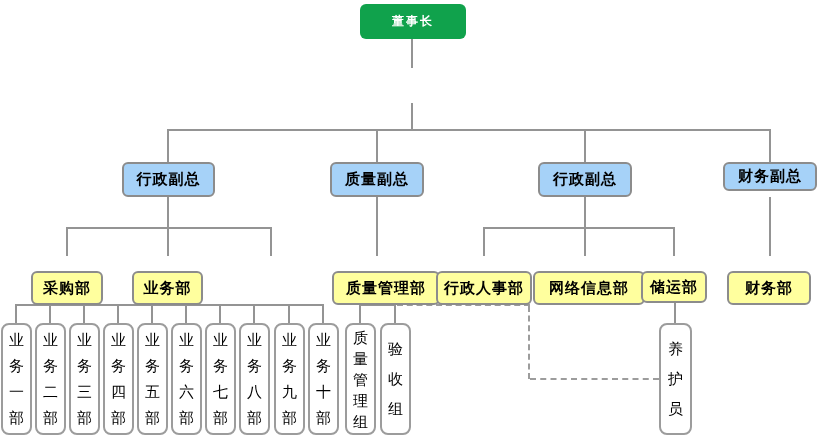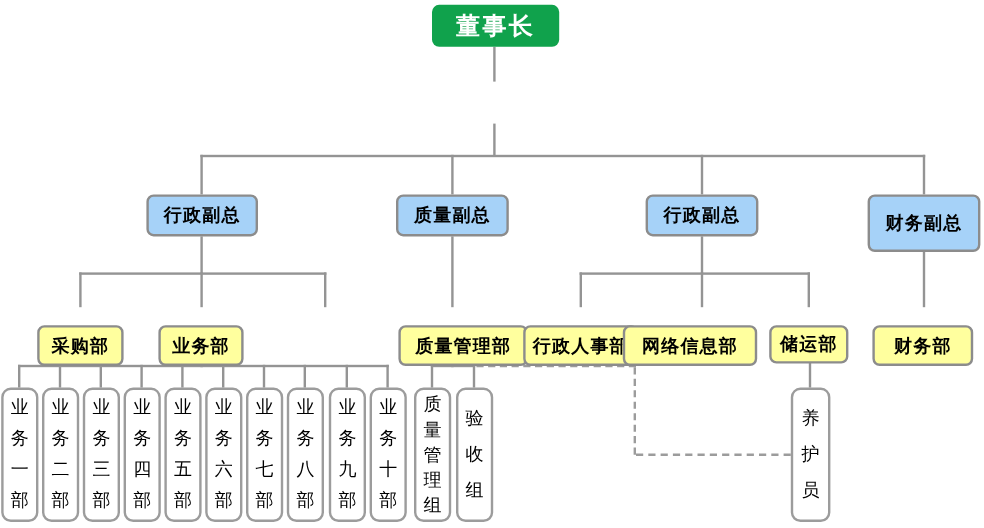--- a/index.html
+++ b/index.html
@@ -12,21 +12,21 @@
   .lh { position:absolute; height:2px; background:#949494; }
   .lv { position:absolute; width:2px;  background:#949494; }
   .dh { position:absolute; height:0;  border-top:2px dashed #9c9c9c; }
   .dv { position:absolute; width:0;   border-left:2px dashed #9c9c9c; }
   
   .node {
     position:absolute; box-sizing:border-box;
     display:flex; align-items:center; justify-content:center;
     text-align:center; border-radius:6px; font-weight:bold; color:#000;
   }
-  .green  { background:#10a24c; color:#ffffff; font-size:20px; letter-spacing:2px; }
+  .green  { background:#10a24c; color:#ffffff; font-size:12px; letter-spacing:2px; }
   .blue   { background:#a6d2f8; border:2px solid #8c8c8c; font-size:15px; letter-spacing:1px; }
   .yellow { background:#ffff9e; border:2px solid #8c8c8c; font-size:15px; letter-spacing:1px;margin-top:15px; }
   .vbox   {
     background:#ffffff; border:2px solid #9c9c9c; border-radius:8px;
     font-weight:normal; font-size:15px; white-space:pre-line;
   }
 </style>
 </head>
 <body>
 
@@ -74,27 +74,27 @@
 
   <div class="dh" style="left:397px;top:304px;width:133px"></div>
   <div class="dv" style="left:528px;top:306px;height:73px"></div>
   <div class="dh" style="left:530px;top:378px;width:129px"></div>
 
   <div class="node green" style="left:360px;top:4px;width:106px;height:35px">董事长</div>
 
   <div class="node blue" style="left:122px;top:162px;width:93px;height:35px">行政副总</div>
   <div class="node blue" style="left:330px;top:162px;width:94px;height:35px">质量副总</div>
   <div class="node blue" style="left:538px;top:162px;width:94px;height:35px">行政副总</div>
-  <div class="node blue" style="left:723px;top:162px;width:94px;height:48px">财务副总</div>
+  <div class="node blue" style="left:723px;top:162px;width:94px;height:29px">财务副总</div>
 
   <div class="node yellow" style="left:31px;top:256px;width:72px;height:34px">采购部</div>
   <div class="node yellow" style="left:132px;top:256px;width:71px;height:34px">业务部</div>
   <div class="node yellow" style="left:332px;top:256px;width:108px;height:34px">质量管理部</div>
   <div class="node yellow" style="left:436px;top:256px;width:96px;height:34px">行政人事部</div>
-  <div class="node yellow" style="left:519px;top:256px;width:112px;height:34px">网络信息部</div>
+  <div class="node yellow" style="left:533px;top:256px;width:112px;height:34px">网络信息部</div>
   <div class="node yellow" style="left:641px;top:256px;width:66px;height:32px">储运部</div>
   <div class="node yellow" style="left:727px;top:256px;width:84px;height:34px">财务部</div>
 
   <div class="node vbox" style="left: 1px; top: 323px; width: 31px; height: 112px; line-height: 26px;">业
 务
 一
 部</div>
   <div class="node vbox" style="left: 35px; top: 323px; width: 31px; height: 112px; line-height: 26px;">业
 务
 二

